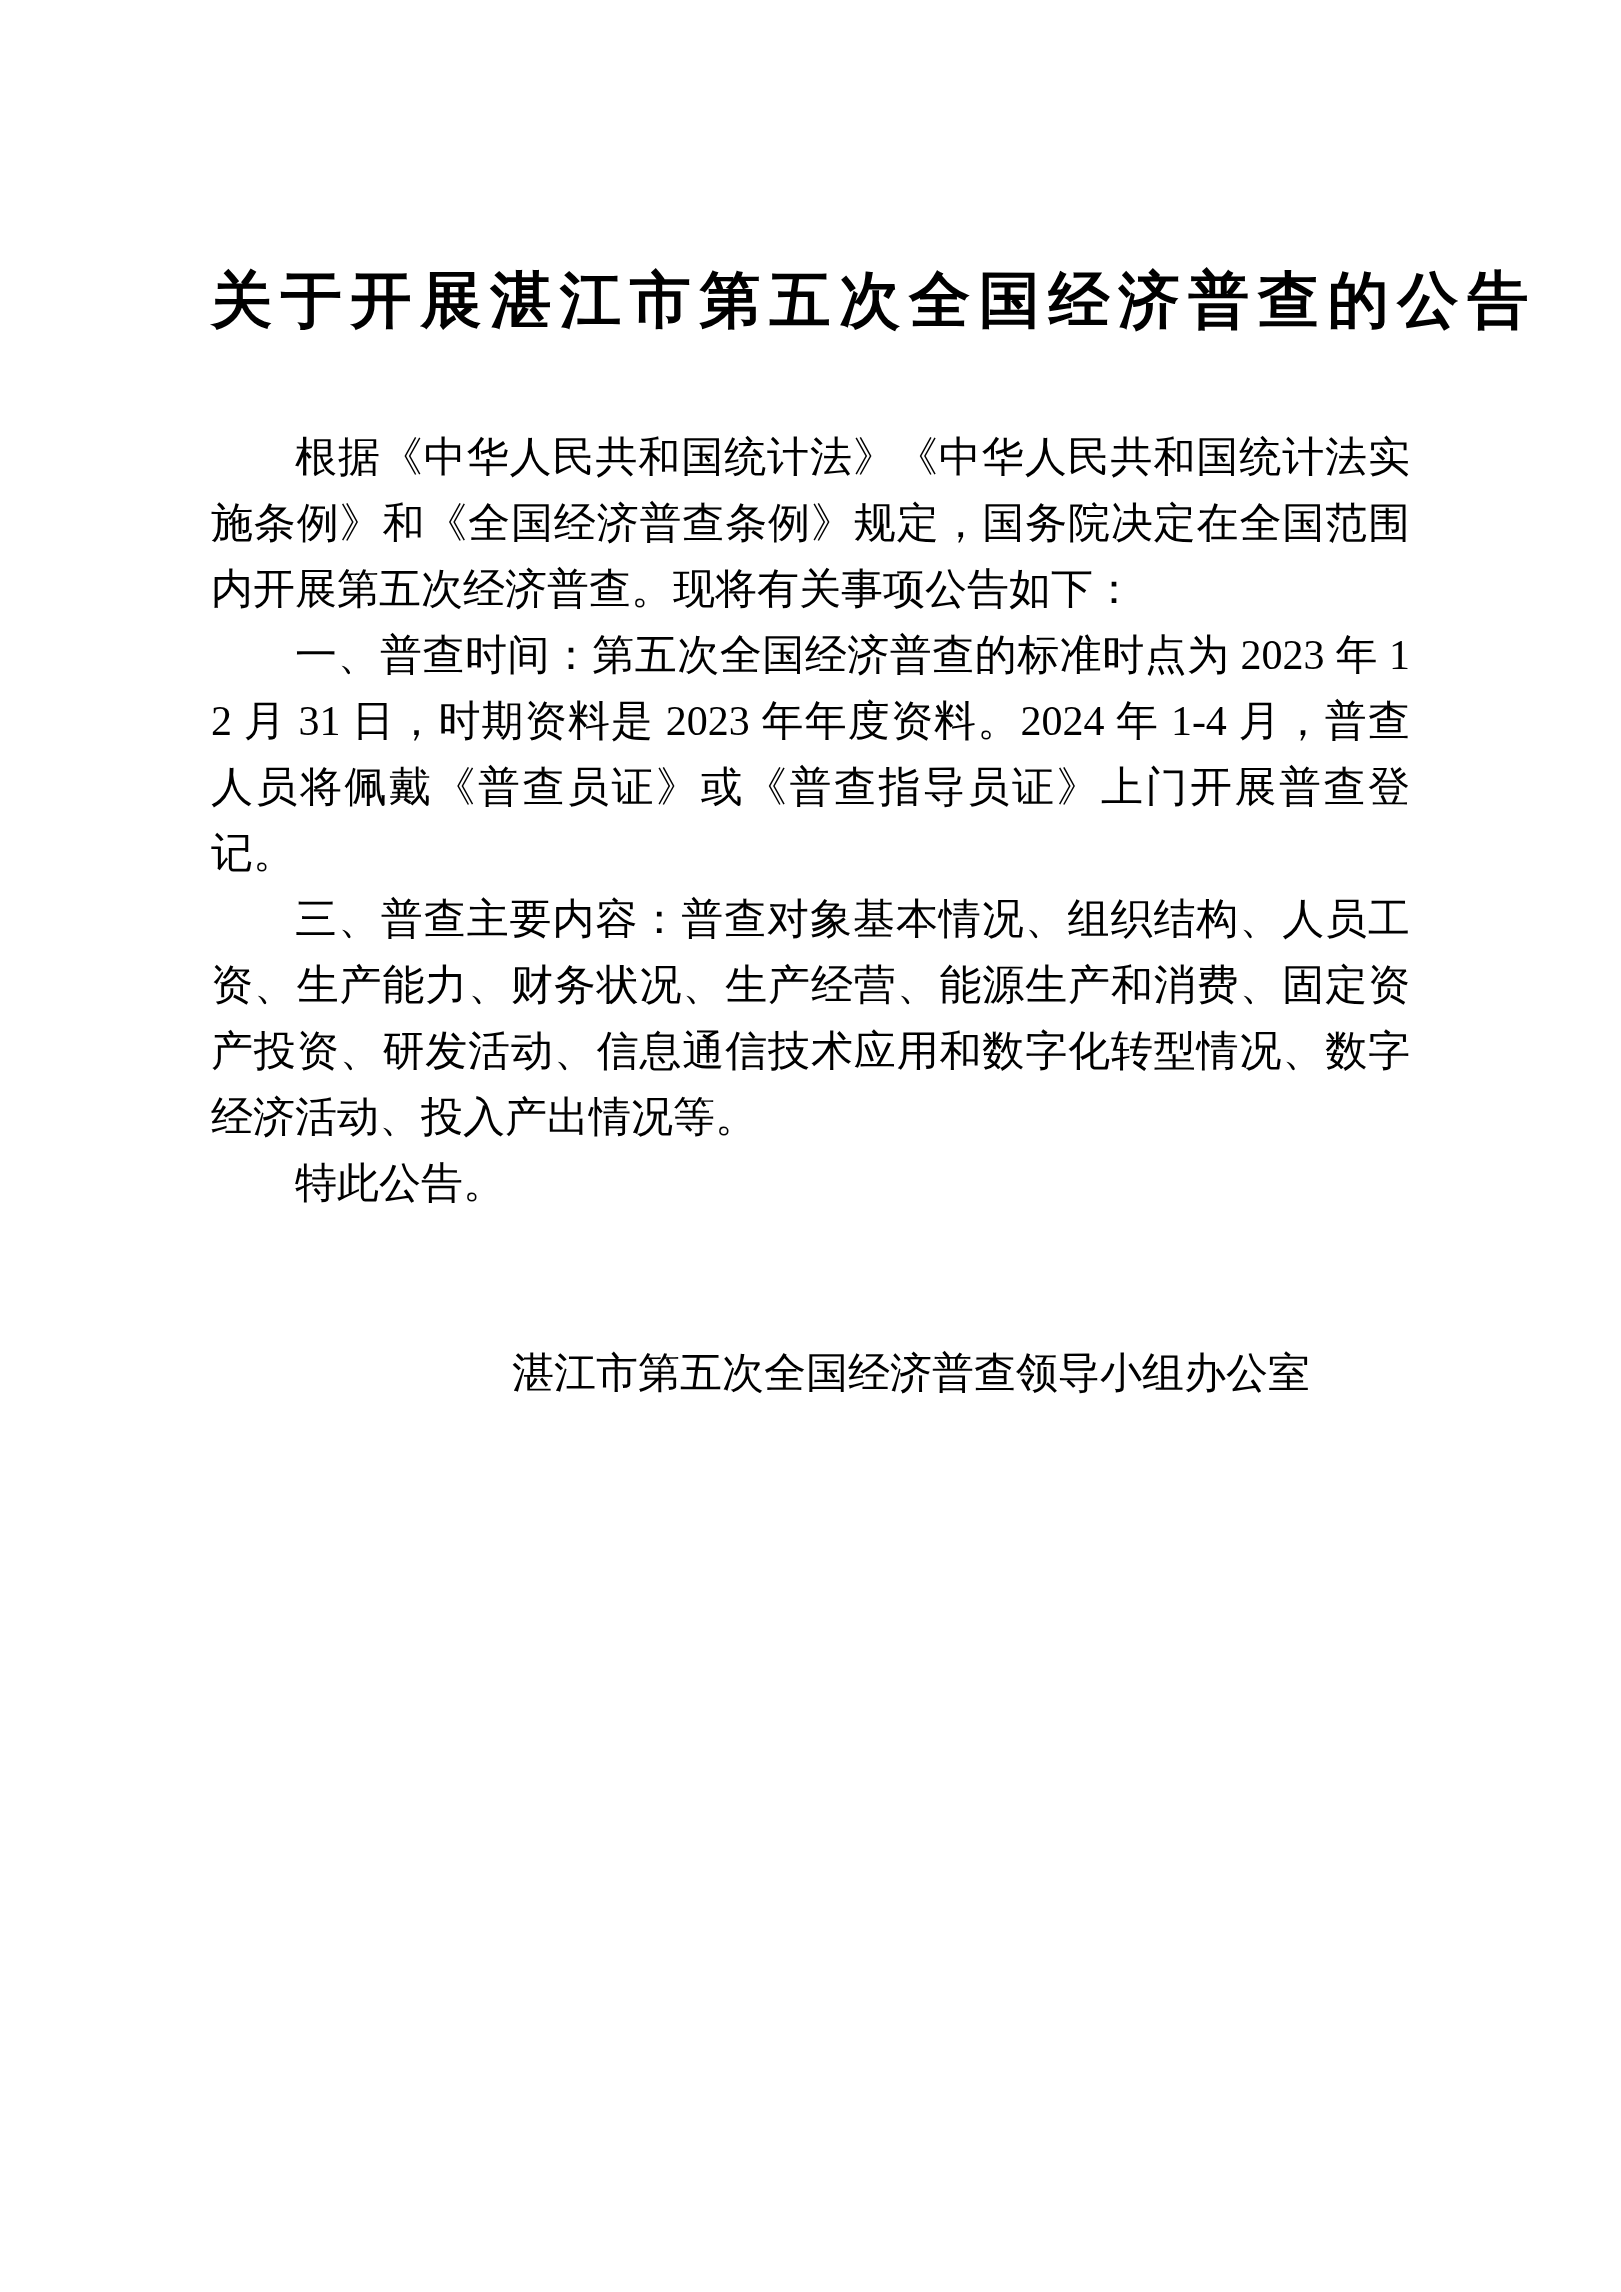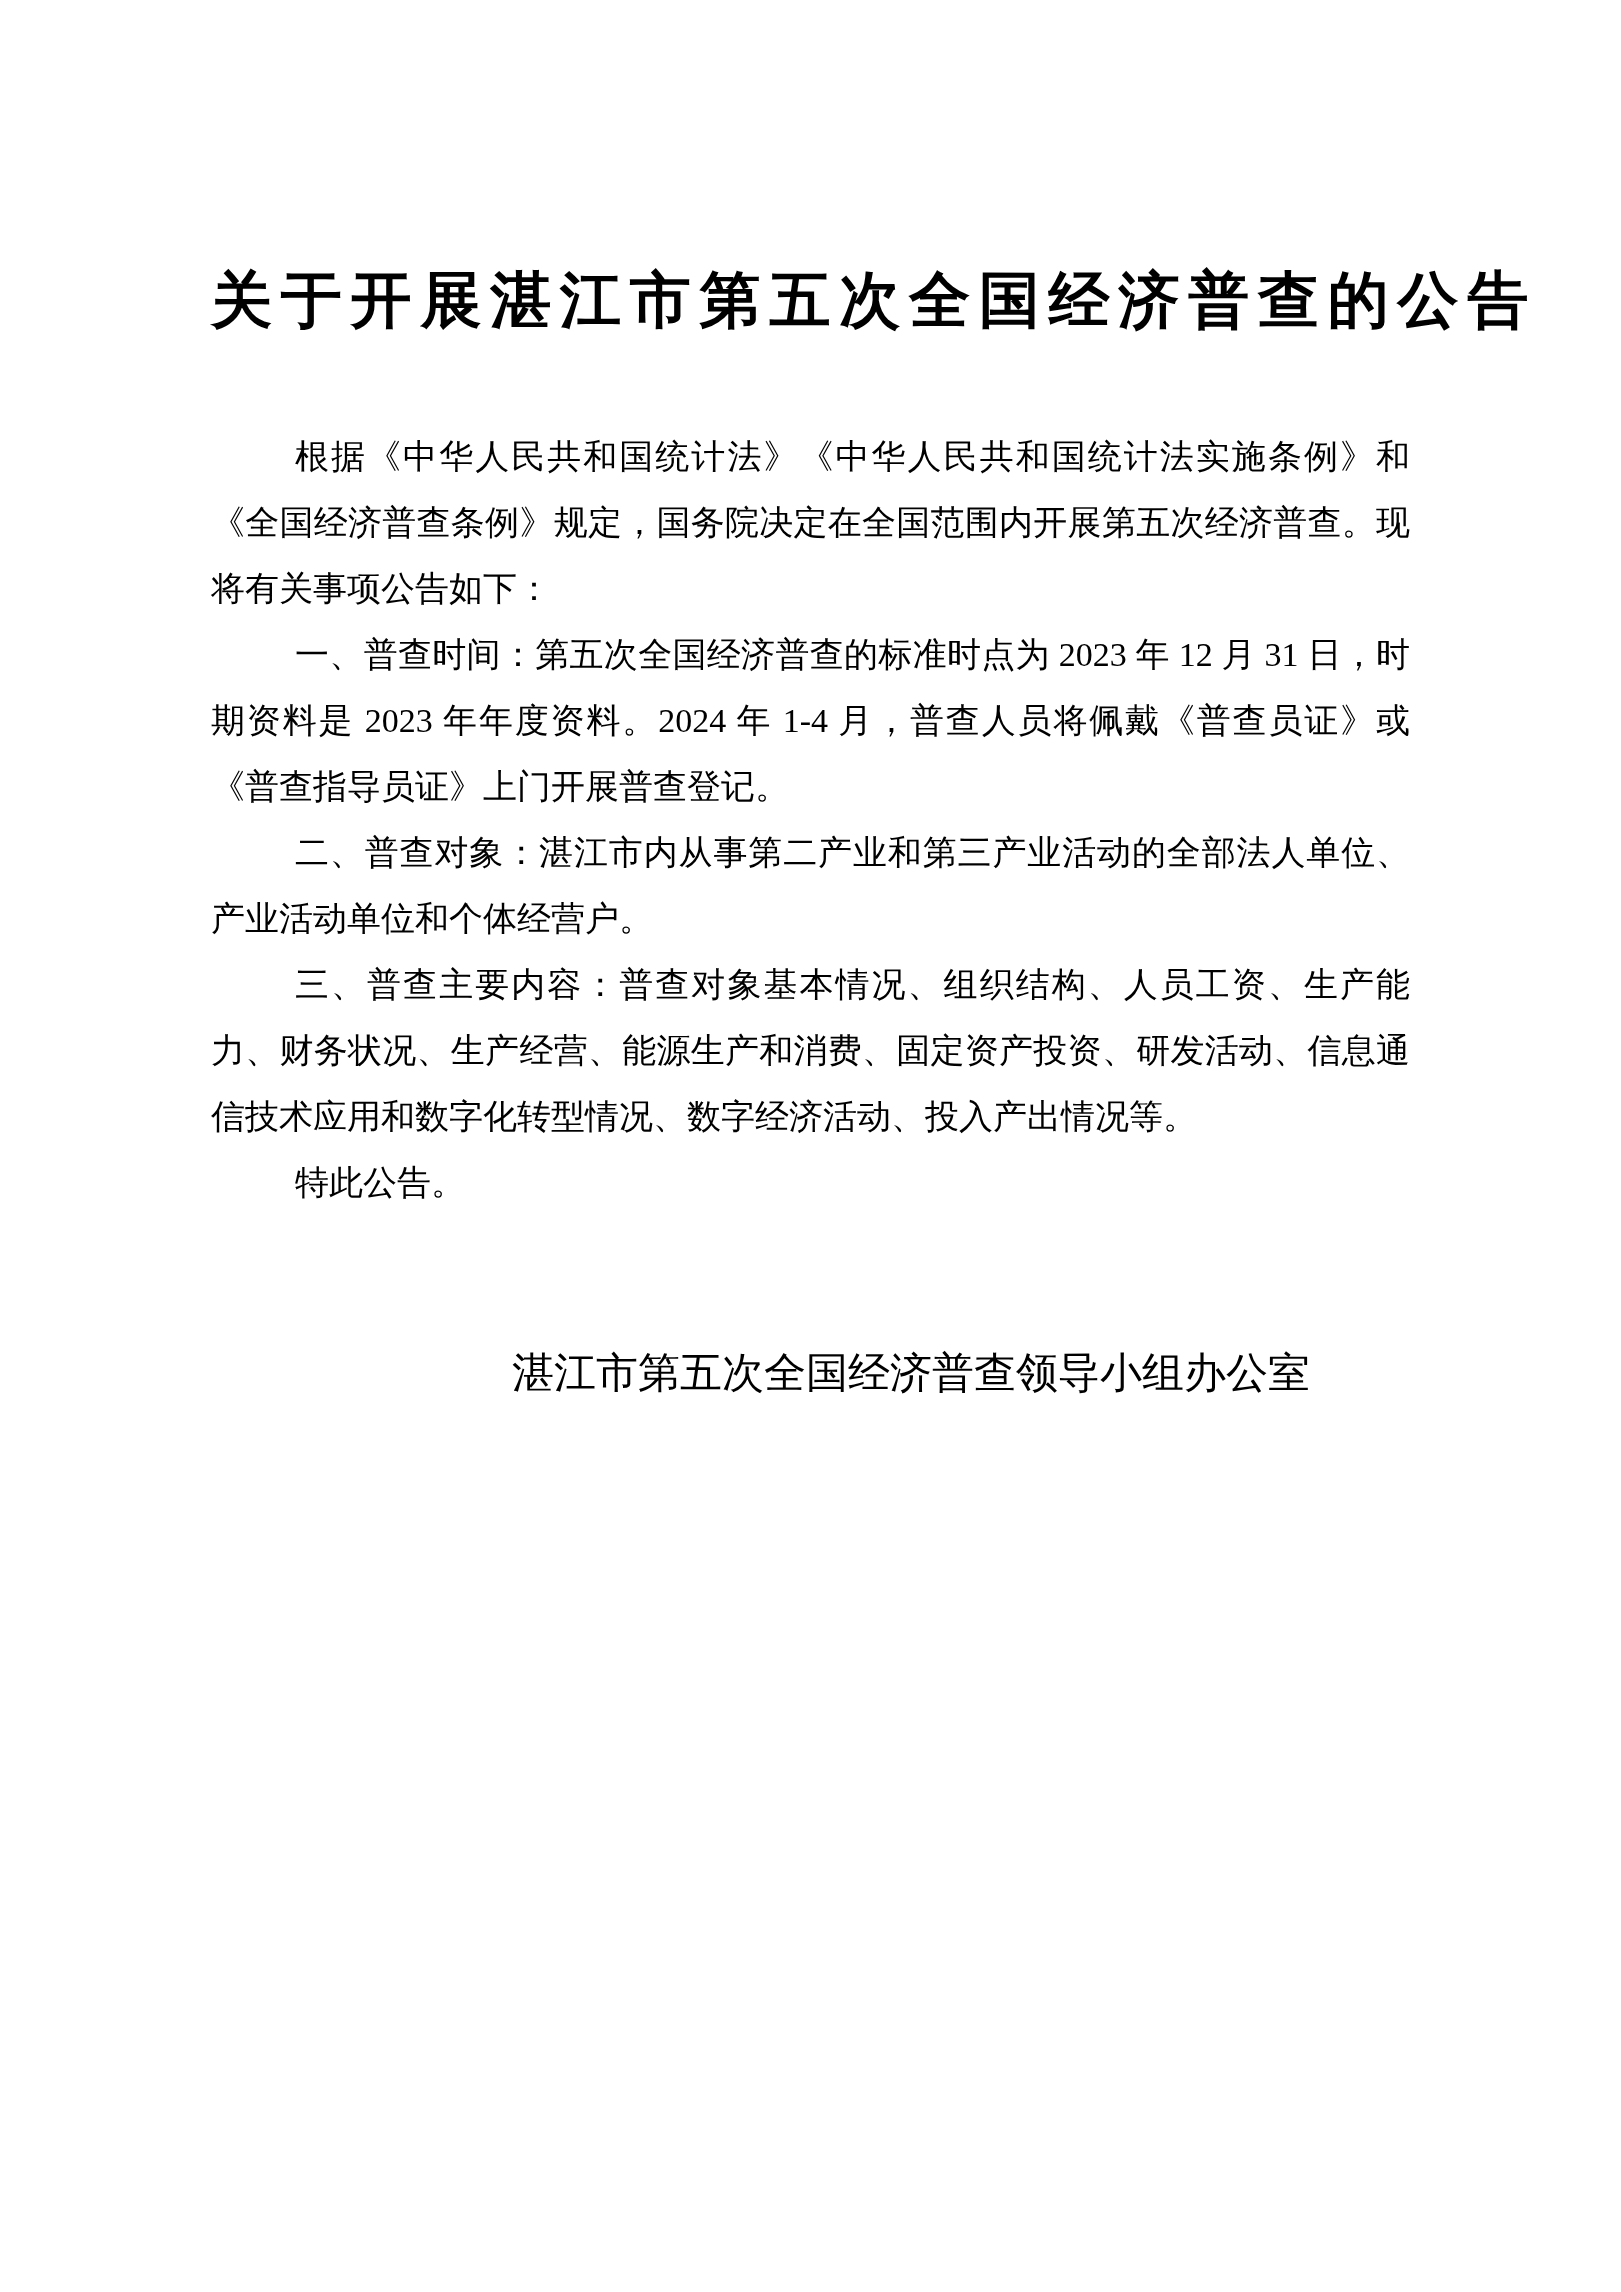--- a/index.html
+++ b/index.html
@@ -23,21 +23,21 @@
     text-align: center;
     font-size: 61px;
     line-height: 1;
     font-weight: bold;
     letter-spacing: 8.8px;
     white-space: nowrap;
     font-family: Liberation Mono, monospace;
   }
   .doc-body {
     margin-top: 89px;
-    font-size: 34px;
+    font-size: 42px;
     line-height: 66px;
   }
   .para {
     text-align: justify;
     text-justify: inter-character;
     text-indent: 84px;
     word-break: break-all;
   }
   .sign-block {
     margin-top: 124px;
@@ -57,21 +57,20 @@
 </head>
 <body>
 
 <div class="page">
   <h1 class="doc-title">关于开展湛江市第五次全国经济普查的公告</h1>
 
   <div class="doc-body">
 
   <p class="para">根据《中华人民共和国统计法》《中华人民共和国统计法实施条例》和《全国经济普查条例》规定，国务院决定在全国范围内开展第五次经济普查。现将有关事项公告如下：</p>
       <p class="para">一、普查时间：第五次全国经济普查的标准时点为 2023 年 12 月 31 日，时期资料是 2023 年年度资料。2024 年 1-4 月，普查人员将佩戴《普查员证》或《普查指导员证》上门开展普查登记。</p>
-      <p class="para">二、普查对象：湛江市内从事第二产业和第三产业活动的全部法人单位、产业活动单位和个体经营户。</p>
       <p class="para">三、普查主要内容：普查对象基本情况、组织结构、人员工资、生产能力、财务状况、生产经营、能源生产和消费、固定资产投资、研发活动、信息通信技术应用和数字化转型情况、数字经济活动、投入产出情况等。</p>
       <p class="para">特此公告。</p>
     </div>
 
   <div class="sign-block">
     <div class="sign-line">湛江市第五次全国经济普查领导小组办公室</div>
   </div>
 </div>
 
 

